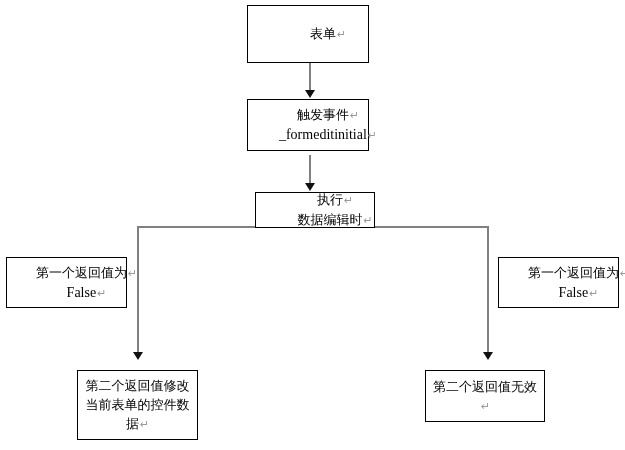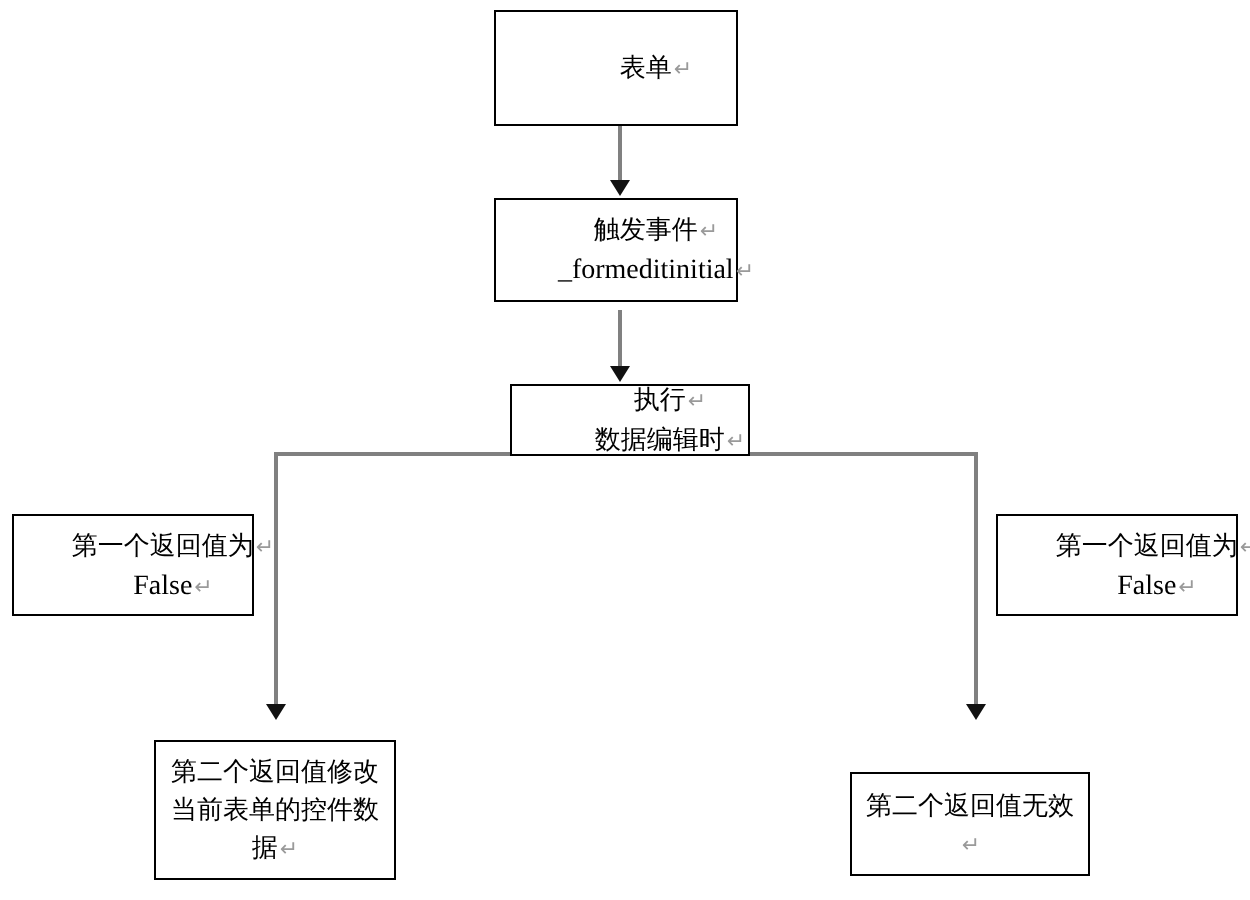--- a/index.html
+++ b/index.html
@@ -112,17 +112,17 @@
 
   <div class="node" style="left:498px; top:257px; width:121px; height:51px;">
     <span class="line"><span>第一个返回值为</span><span class="pilcrow">↵</span></span>
     <span class="line"><span class="mono-latin">False</span><span class="pilcrow">↵</span></span>
   </div>
 
   <div class="node" style="left:77px; top:370px; width:121px; height:70px; padding:0 6px;">
     <span class="line wrap"><span>第二个返回值修改当前表单的控件数据</span><span class="pilcrow">↵</span></span>
   </div>
 
-  <div class="node" style="left:425px; top:370px; width:120px; height:52px; padding:0 6px;margin-top:16px;">
+  <div class="node" style="left:425px; top:370px; width:120px; height:52px; padding:0 6px;">
     <span class="line wrap"><span>第二个返回值无效</span><span class="pilcrow">↵</span></span>
   </div>
 
 </div>
 
 </body></html>

